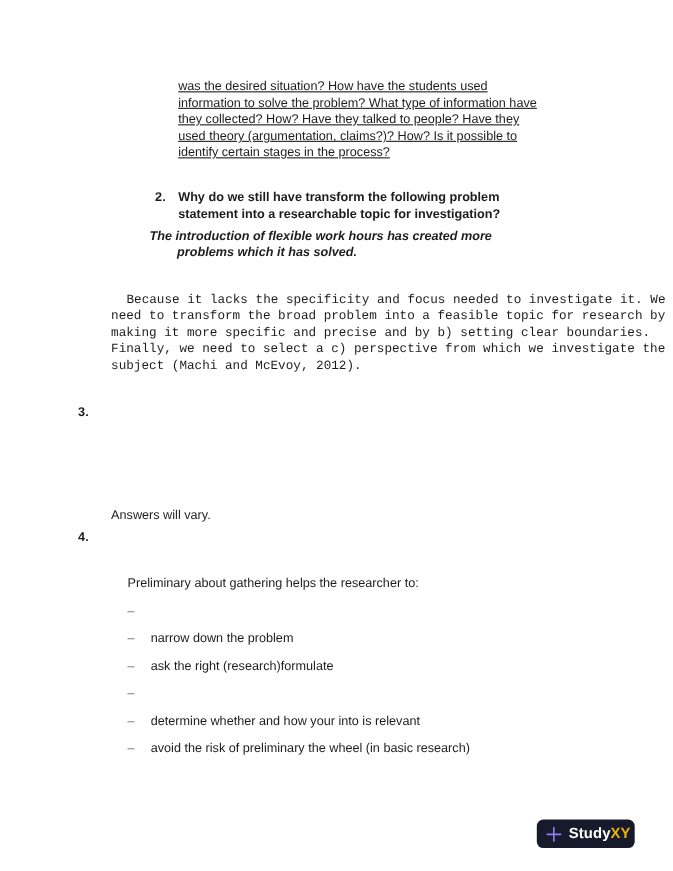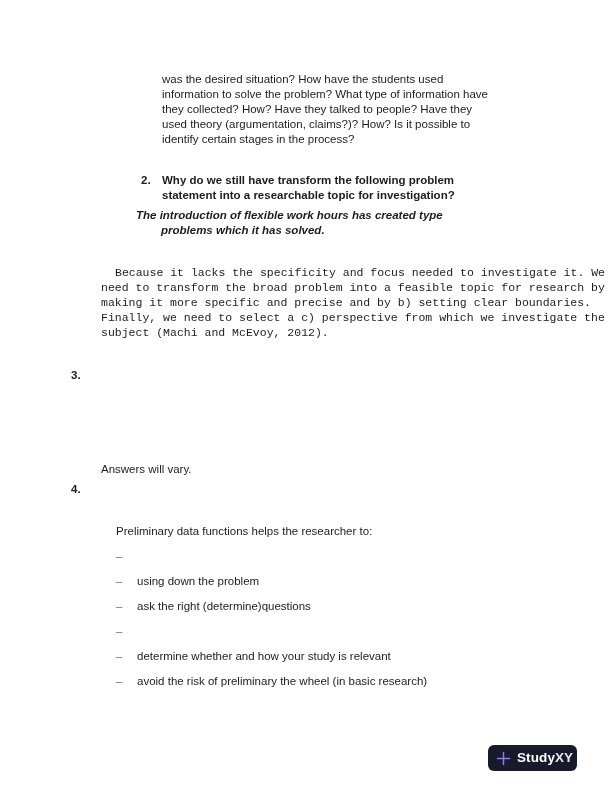--- a/index.html
+++ b/index.html
@@ -65,79 +65,79 @@
     display: block;
   }
   .brand-text {
     margin-left: 6px;
     font-size: 13.5px;
     font-weight: 700;
     letter-spacing: 0.1px;
     color: #ffffff;
     line-height: 1;
   }
-  .brand-accent { color: #e5e5e5; }
+  .brand-accent { color: #eab308; }
 </style>
 </head>
 <body>
 
 <div class="page">
 
-  <div class="abs pre" style="left:162px; top:72px;">was the desired situation? How have the students used
+  <div class="abs pre" style="left:162px; top:72px;text-decoration:underline;">was the desired situation? How have the students used
 information to solve the problem? What type of information have
 they collected? How? Have they talked to people? Have they
 used theory (argumentation, claims?)? How? Is it possible to
 identify certain stages in the process?</div>
 
   <div class="abs q-marker" style="left:141px; top:173px;">2.</div>
   <div class="abs pre bold" style="left:162px; top:173px;">Why do we still have transform the following problem
 statement into a researchable topic for investigation?</div>
 
   <div class="abs" style="left:136px; top:208px;">
-    <div class="pre bold-italic">The introduction of flexible work hours has created type</div>
+    <div class="pre bold-italic">The introduction of flexible work hours has created more</div>
     <div class="pre bold-italic" style="margin-left:25px;">problems which it has solved.</div>
   </div>
 
   <div class="abs pre indent-first" style="left:101px; top:265px;font-family:Liberation Mono, monospace;">Because it lacks the specificity and focus needed to investigate it. We
 need to transform the broad problem into a feasible topic for research by a)
 making it more specific and precise and by b) setting clear boundaries.
 Finally, we need to select a c) perspective from which we investigate the
 subject (Machi and McEvoy, 2012).</div>
 
   <div class="abs q-marker" style="left:71px; top:368px;">3.</div>
 
   <div class="abs" style="left:101px; top:462px;">Answers will vary.</div>
 
   <div class="abs q-marker" style="left:71px; top:482px;">4.</div>
 
-  <div class="abs" style="left:116px; top:524px;">Preliminary data functions helps the researcher to:</div>
+  <div class="abs" style="left:116px; top:524px;">Preliminary about gathering helps the researcher to:</div>
 
   <div class="abs bullet-list" style="left:116px; top:549px; width:430px;">
 
     <div class="bullet-row">
       <span class="bullet-dash">–</span>
     </div>
 
     <div class="bullet-row">
       <span class="bullet-dash">–</span>
-      <span class="pre">using down the problem</span>
+      <span class="pre">narrow down the problem</span>
     </div>
 
     <div class="bullet-row">
       <span class="bullet-dash">–</span>
-      <span class="pre">ask the right (determine)questions</span>
+      <span class="pre">ask the right (research)formulate</span>
     </div>
 
     <div class="bullet-row">
       <span class="bullet-dash">–</span>
     </div>
 
     <div class="bullet-row">
       <span class="bullet-dash">–</span>
-      <span class="pre">determine whether and how your study is relevant</span>
+      <span class="pre">determine whether and how your into is relevant</span>
     </div>
 
     <div class="bullet-row">
       <span class="bullet-dash">–</span>
       <span class="pre">avoid the risk of preliminary the wheel (in basic research)</span>
     </div>
 
   </div>
 
   <div class="brand-badge">

